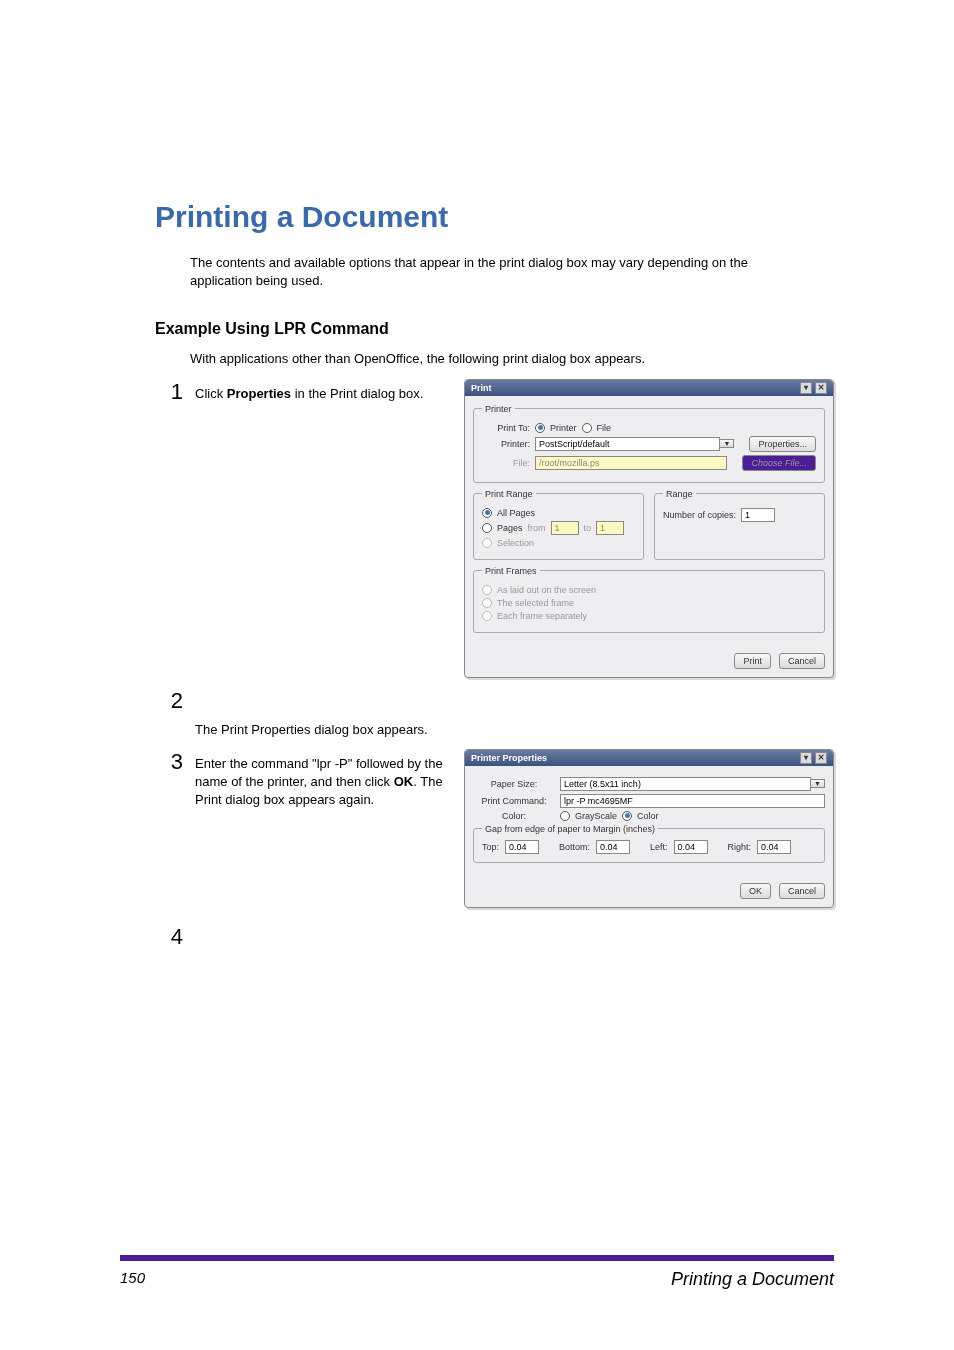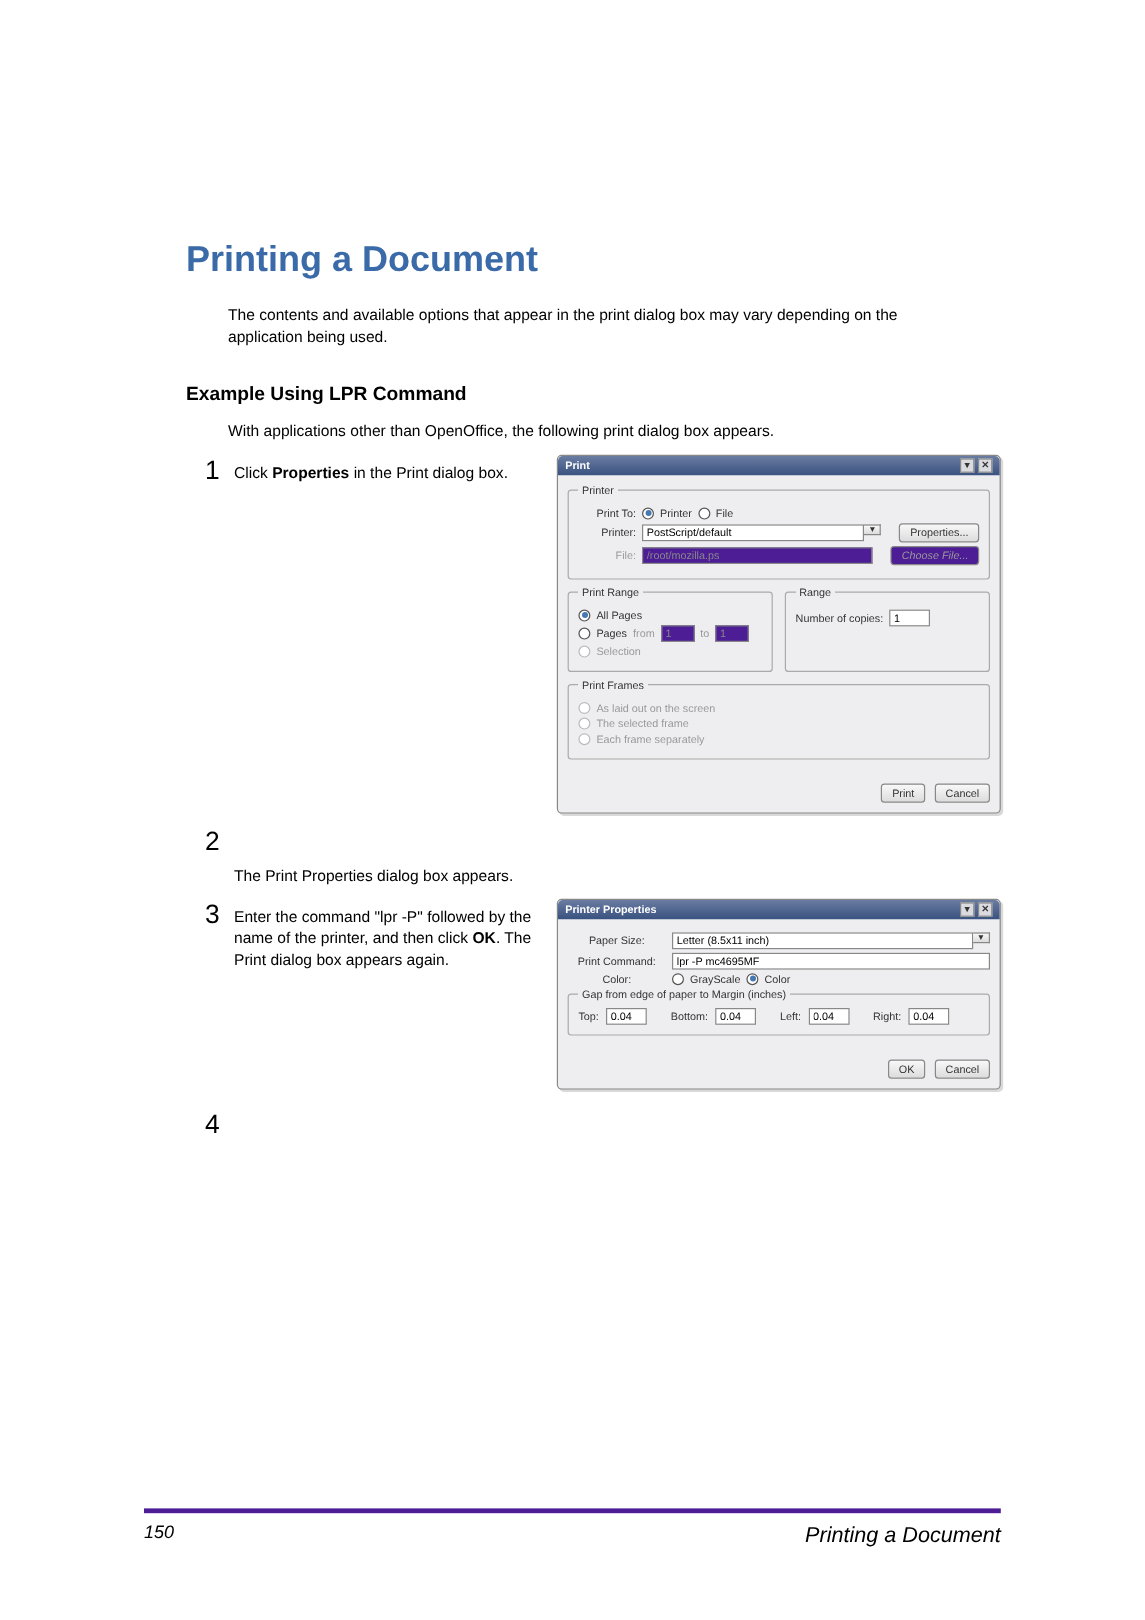--- a/index.html
+++ b/index.html
@@ -53,21 +53,21 @@
       line-height: 1.4;
       padding-top: 6px;
     }
     .step-col-left { width: 190px; }
     .step-col-full { flex: 1; margin-top: 27px; }
     .footer {
       position: absolute;
       bottom: 60px;
       left: 120px;
       right: 120px;
-      border-top: 4px solid #4c1d95;
+      border-top: 6px solid #4c1d95;
       padding-top: 8px;
       display: flex;
       justify-content: space-between;
       font-style: italic;
     }
     .footer-left { font-size: 15px; }
     .footer-right { font-size: 18px; }
     
     .dialog {
       border: 1px solid #888;
@@ -108,21 +108,21 @@
     .row { display: flex; align-items: center; gap: 5px; margin: 3px 0; }
     .lbl-r { width: 48px; text-align: right; display: inline-block; }
     input[type=text].inp {
       border: 1px solid #888;
       background: #fff;
       padding: 1px 3px;
       font-size: 9px;
       height: 14px;
     }
     input[type=text].inp.disabled {
-      background: #4c1d95; color:#888;
+      background: #fef9c3; color:#888;
     }
     .btn {
       border: 1px solid #888;
       background: linear-gradient(#f8f8f8,#dcdcdc);
       padding: 2px 8px;
       font-size: 9px;
       border-radius: 3px;
       cursor: default;
     }
     .btn.disabled { color:#999; background:#4c1d95;font-style:italic; }
@@ -131,21 +131,21 @@
       border-radius: 50%; display: inline-flex;
       align-items: center; justify-content: center;
       background:#fff;
     }
     .radio-dot::after { content:''; width:5px; height:5px; background:#4678b2; border-radius:50%; }
     .disabled-txt { color:#999; }
     .two-col { display:flex; gap:10px; }
     .two-col fieldset { flex:1; }
     .dlg-footer { display:flex; justify-content:flex-end; gap:8px; padding:6px 8px 8px; }
     .combo {
-      display:flex; align-items:flex-start;
+      display:flex; align-items:center;
     }
     .combo input.inp { border-top-right-radius:0; border-bottom-right-radius:0; }
     .combo .dd {
       width:14px; border:1px solid #888; border-left:none;
       background:linear-gradient(#f8f8f8,#dcdcdc);
       display:flex; align-items:center; justify-content:center;
       font-size:7px;
     }
     
     .lbl-l { width: 82px; text-align:center; display:inline-block; }

